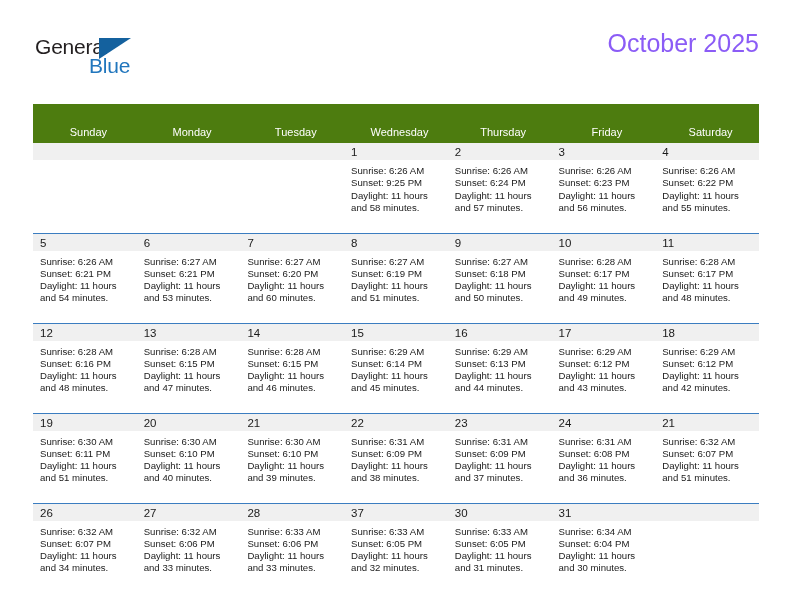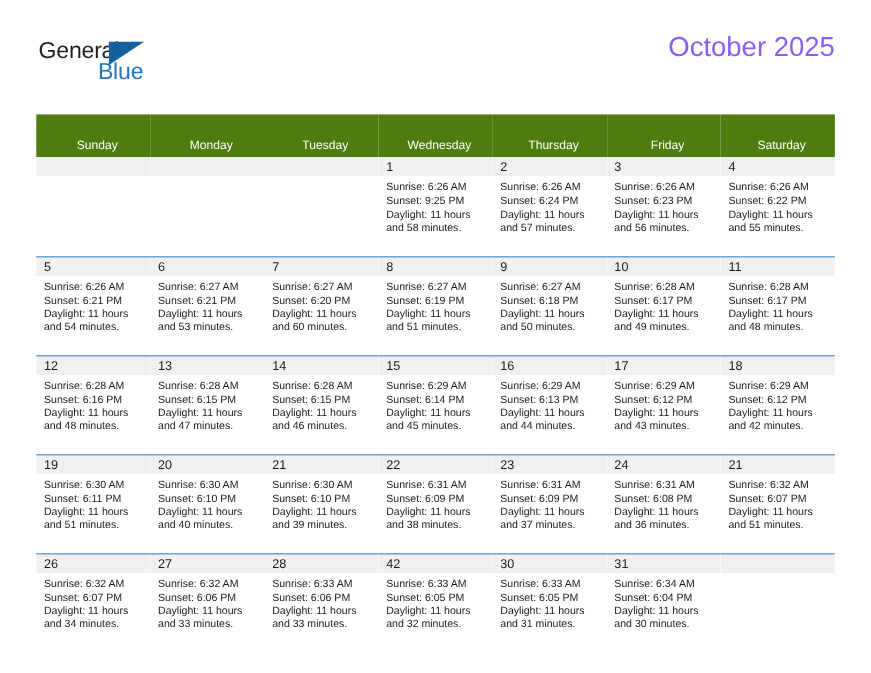--- a/index.html
+++ b/index.html
@@ -433,21 +433,21 @@
           <td>
             <div class="daynum">28</div>
             <div class="cellbody">
               <div>Sunrise: 6:33 AM</div>
               <div>Sunset: 6:06 PM</div>
               <div>Daylight: 11 hours</div>
               <div>and 33 minutes.</div>
             </div>
           </td>
           <td>
-            <div class="daynum">42</div>
+            <div class="daynum">37</div>
             <div class="cellbody">
               <div>Sunrise: 6:33 AM</div>
               <div>Sunset: 6:05 PM</div>
               <div>Daylight: 11 hours</div>
               <div>and 32 minutes.</div>
             </div>
           </td>
           <td>
             <div class="daynum">30</div>
             <div class="cellbody">

